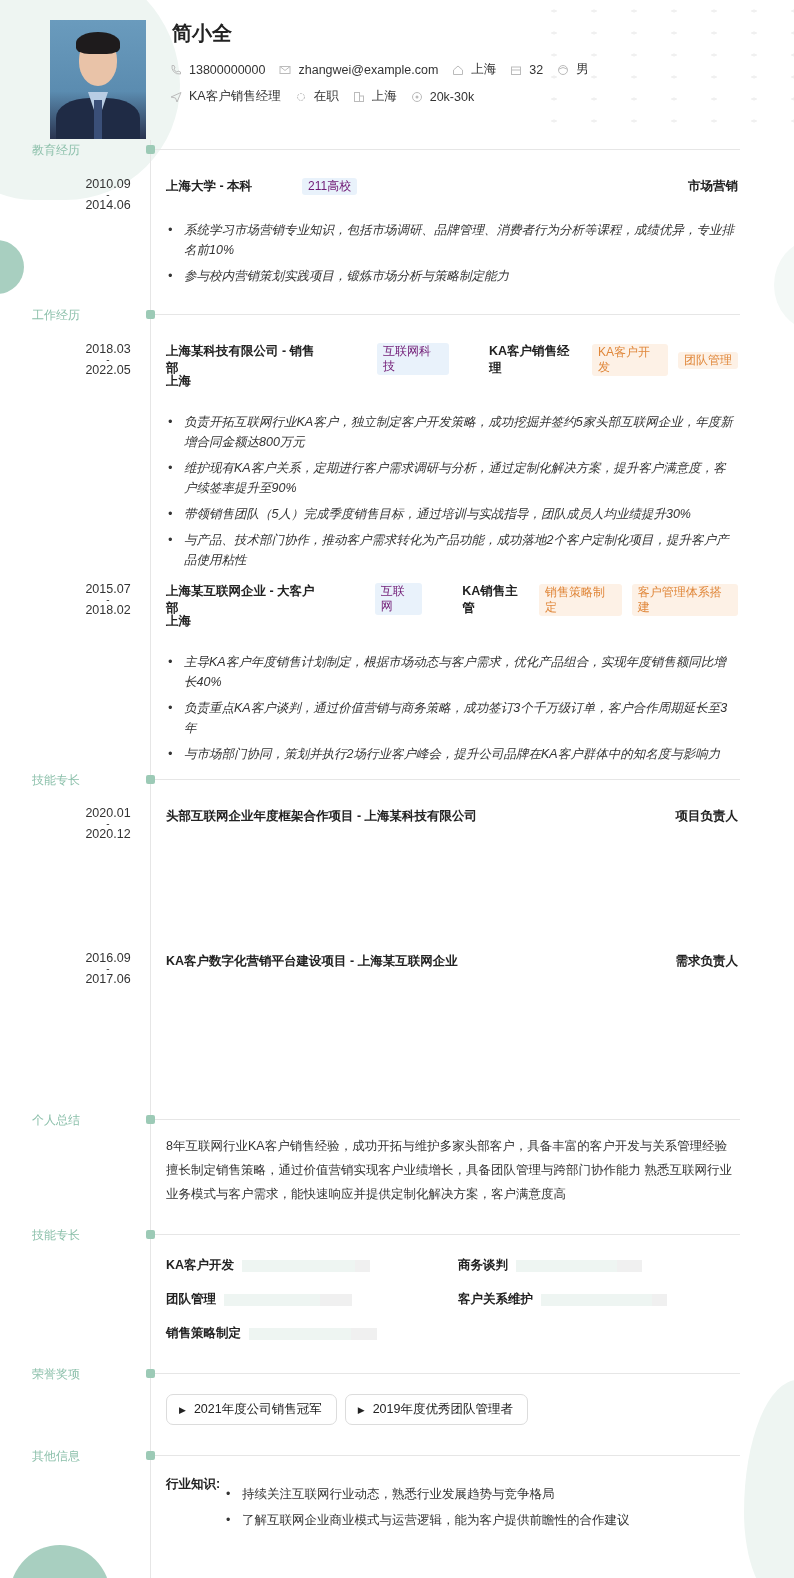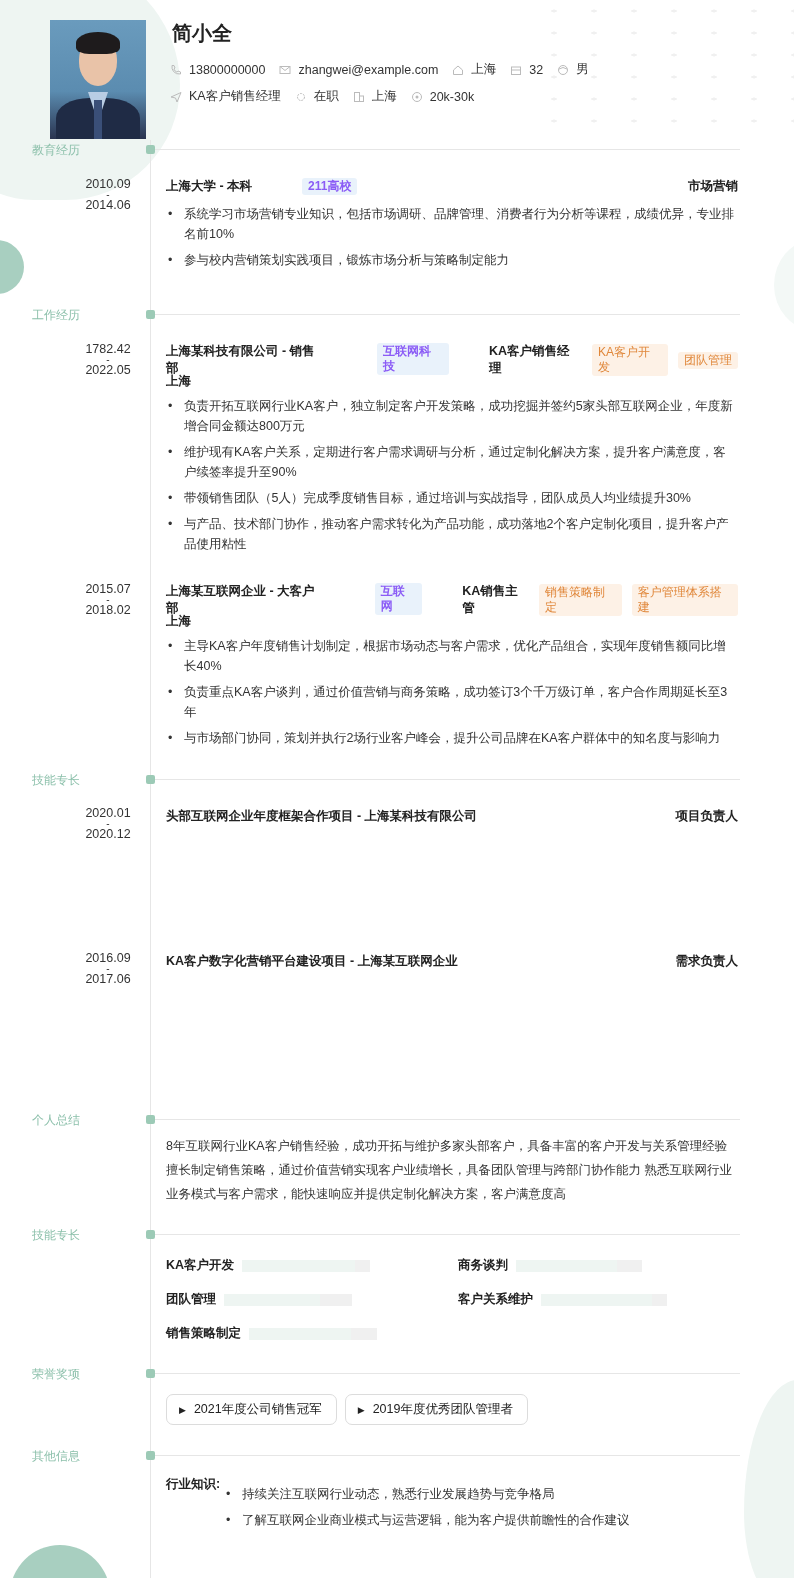--- a/index.html
+++ b/index.html
@@ -38,26 +38,26 @@
   .section-head .dot { position: absolute; left: 146px; top: 2px; width: 9px; height: 9px; background: #9ccab6; border-radius: 2px; }
   .section-head .rule { position: absolute; left: 155px; right: 0; top: 6px; height: 1px; background: #e6e6e6; }
 
   .date { position: absolute; left: 70px; width: 76px; text-align: center; font-size: 12.5px; color: #333; line-height: 14px; }
   .date .sep { display: block; font-size: 10px; line-height: 7px; }
 
   .entry { position: absolute; left: 166px; width: 572px; }
   .entry-head { display: flex; align-items: flex-start; height: 20px; gap: 40px; }
   .entry-title { font-weight: bold; font-size: 12.5px; color: #222; }
   .tag { display: inline-block; font-size: 12px; padding: 1px 6px; border-radius: 3px; margin-left: 10px; line-height: 15px; }
-  .tag.blue { background: #e9f2fb; color: #8b5cf6; font-weight: bold; }
+  .tag.blue { background: #e9f2fb; color: #701a75; }
   .tag.orange { background: #fdf1e6; color: #e0873a; }
   .entry-right { margin-left: auto; display: flex; align-items: center; }
   .entry-right .role { font-weight: bold; font-size: 12.5px; color: #222; }
   .sub { font-weight: bold; font-size: 12.5px; margin-top: 10px; color: #222; }
-  ul.bullets { list-style: none; margin-top: 6px; }
+  ul.bullets { list-style: none; margin-top: 22px; font-style: italic; }
   ul.bullets li { position: relative; padding-left: 18px; font-size: 12.5px; line-height: 20px; color: #333; margin-bottom: 6px; text-indent: 0; }
   ul.bullets li::before { content: "•"; position: absolute; left: 2px; top: 0; color: #333; }
 
   .summary { position: absolute; left: 166px; width: 575px; font-size: 12.5px; line-height: 24px; color: #333; }
 
   .skills { position: absolute; left: 166px; width: 575px; }
   .skill { position: absolute; display: flex; align-items: center; font-size: 12.5px; font-weight: bold; color: #222; }
   .skill .bar { height: 12px; margin-left: 8px; background: #f0f0f0; position: relative; }
   .skill .bar .fill { position: absolute; left: 0; top: 0; height: 12px; background: #eef5f2; }
 
@@ -195,21 +195,21 @@
     <li>参与校内营销策划实践项目，锻炼市场分析与策略制定能力</li>
   </ul>
 </div>
 
 <div class="section-head" style="top:308px">
   <span class="label">工作经历</span>
   <span class="dot"></span>
   <span class="rule"></span>
 </div>
 <div class="date" style="top:342px">
-  <span>1782.42</span><span class="sep">-</span><span>2022.05</span>
+  <span>2018.03</span><span class="sep">-</span><span>2022.05</span>
 </div>
 <div class="entry" style="top:343px">
   <div class="entry-head">
     <span class="entry-title">上海某科技有限公司 - 销售部</span>
     <span class="tag blue">互联网科技</span>
     <span class="entry-right">
       <span class="role">KA客户销售经理</span>
       <span class="tag orange">KA客户开发</span>
       <span class="tag orange">团队管理</span>
     </span>

